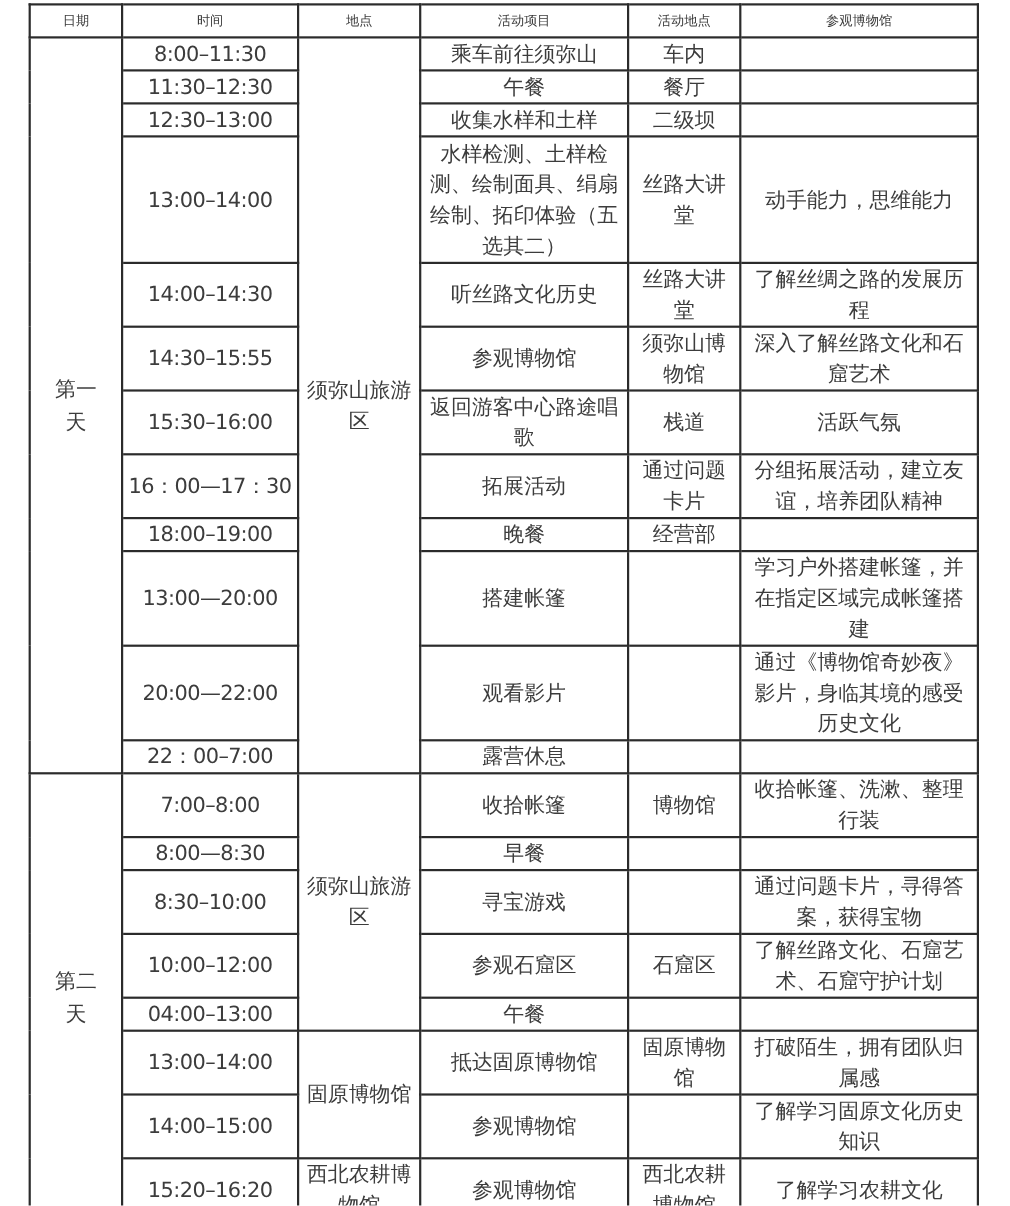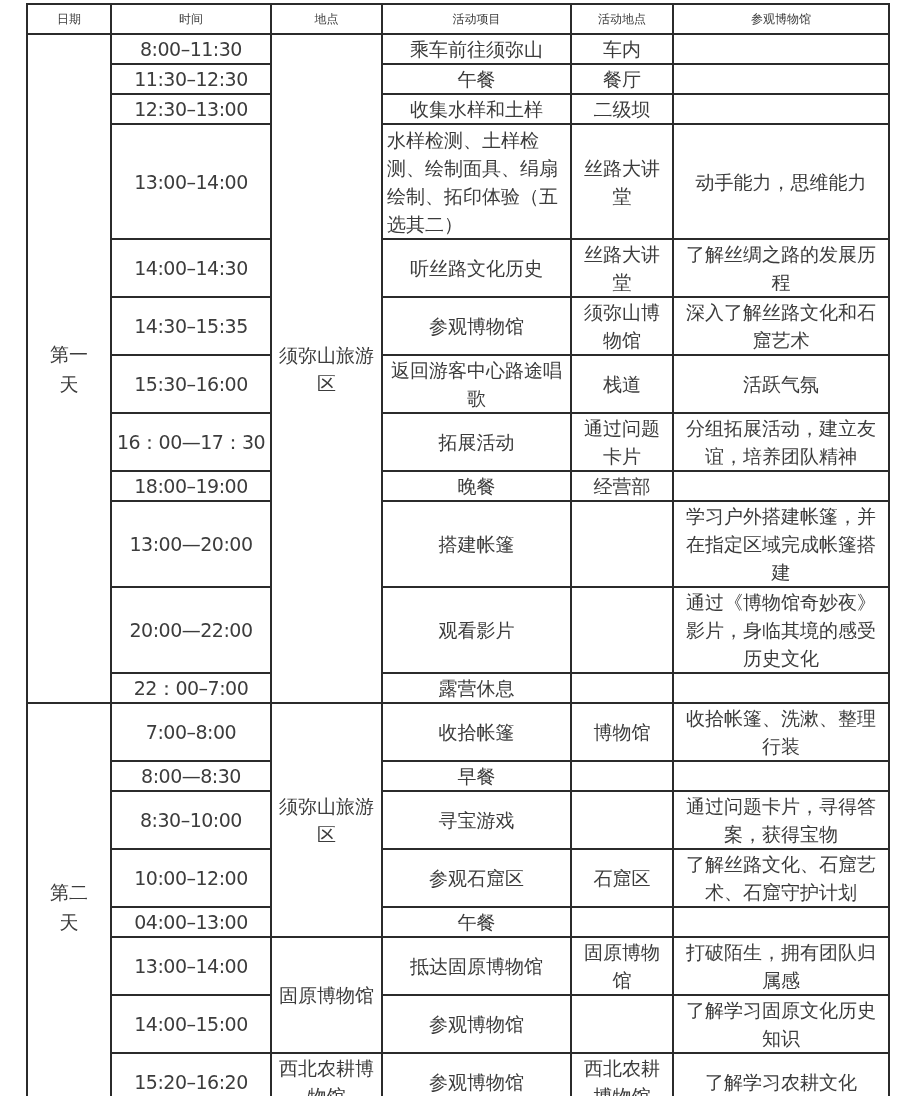--- a/index.html
+++ b/index.html
@@ -61,32 +61,32 @@
       <td class="goal"></td>
     </tr>
     <tr style="height:30px">
       <td class="time">12:30–13:00</td>
       <td class="act">收集水样和土样</td>
       <td class="loc">二级坝</td>
       <td class="goal"></td>
     </tr>
     <tr style="height:115px">
       <td class="time">13:00–14:00</td>
-      <td class="act" style="text-align:left">水样检测、土样检测、绘制面具、绢扇绘制、拓印体验（五选其二）</td>
+      <td class="act" style="text-align:center">水样检测、土样检测、绘制面具、绢扇绘制、拓印体验（五选其二）</td>
       <td class="loc">丝路大讲堂</td>
       <td class="goal">动手能力，思维能力</td>
     </tr>
     <tr style="height:57px">
       <td class="time">14:00–14:30</td>
       <td class="act">听丝路文化历史</td>
       <td class="loc">丝路大讲堂</td>
       <td class="goal">了解丝绸之路的发展历程</td>
     </tr>
     <tr style="height:57px">
-      <td class="time">14:30–15:35</td>
+      <td class="time">14:30–15:55</td>
       <td class="act">参观博物馆</td>
       <td class="loc">须弥山博物馆</td>
       <td class="goal">深入了解丝路文化和石窟艺术</td>
     </tr>
     <tr style="height:58px">
       <td class="time">15:30–16:00</td>
       <td class="act">返回游客中心路途唱歌</td>
       <td class="loc">栈道</td>
       <td class="goal">活跃气氛</td>
     </tr>

